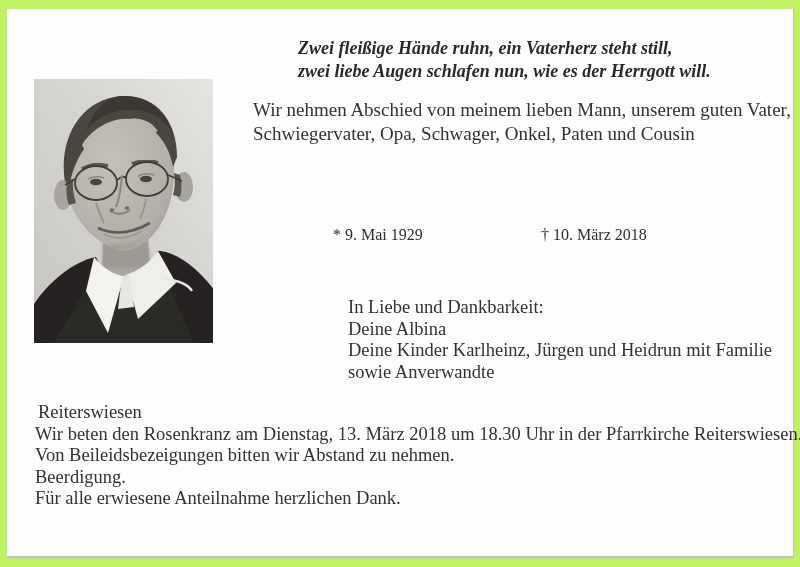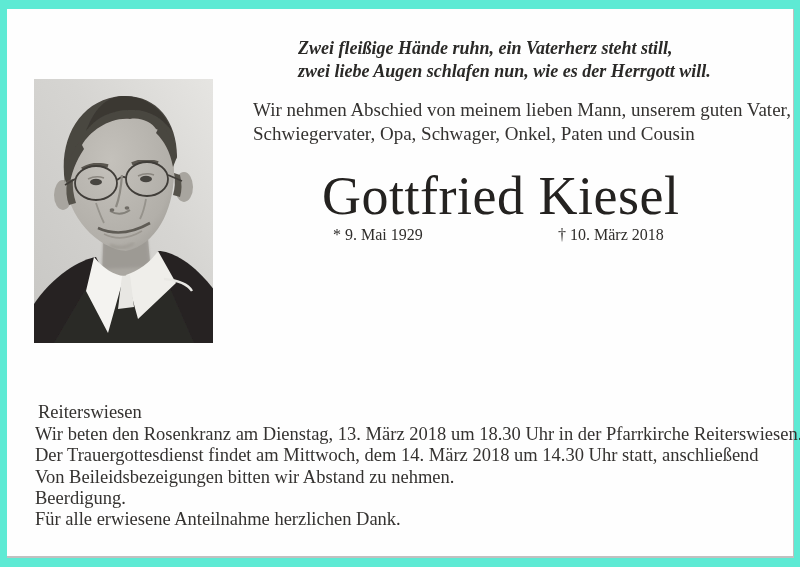--- a/index.html
+++ b/index.html
@@ -1,18 +1,18 @@
 <!DOCTYPE html>
 <html><head>
 <meta charset="utf-8">
 <style>
   html,body{margin:0;padding:0;background:#444;}
   .page{
     position:relative;width:800px;height:567px;margin:0 auto;
-    background:#5eead4;overflow:hidden;
+    background:#bef264;overflow:hidden;
     font-family:"Liberation Serif","DejaVu Serif",serif;
     color:#2e2d2b;
     -webkit-font-smoothing:antialiased;
   }
   .paper{
     position:absolute;left:7px;top:9px;right:6px;bottom:9px;
     background:#fefefe;
     box-shadow:inset -1px -2px 0 rgba(120,118,118,.45);
   }
   .abs{position:absolute;}
@@ -27,21 +27,21 @@
     left:253px;top:98px;width:540px;
     font-size:19px;line-height:24px;white-space:nowrap;color:#343230;
   }
   .name{
     left:322px;top:169px;
     font-size:54px;line-height:54px;letter-spacing:.5px;
     white-space:nowrap;color:#242220;
   }
   .date{top:226px;font-size:16px;white-space:nowrap;color:#2f2d2b;}
   .date.birth{left:333px;}
-  .date.death{left:558px;text-align:center;}
+  .date.death{left:541px;text-align:center;}
   .farewell{
     left:348px;top:297px;width:440px;
     font-size:18.5px;line-height:21.7px;white-space:nowrap;color:#343230;
   }
   .place{
     left:38px;top:378px;font-size:18.5px;white-space:nowrap;color:#343230;margin-top:24px;
   }
   .announcement{
     left:35px;top:424px;width:760px;
     font-size:18.5px;line-height:21.3px;white-space:nowrap;color:#343230;
@@ -138,28 +138,32 @@
 
       <path d="M76,166 q12,6 24,-2" stroke="#9a968f" stroke-width="2" fill="none" filter="url(#soft2)"></path>
     </svg>
   </div>
 
   <div class="abs intro">
     <div>Wir nehmen Abschied von meinem lieben Mann, unserem guten Vater,</div>
     <div>Schwiegervater, Opa, Schwager, Onkel, Paten und Cousin</div>
   </div>
 
-  <div class="abs name">Gottfried Kiesel</div>
 
   <div class="abs date birth">* 9. Mai 1929</div>
   <div class="abs date death">† 10. März 2018</div>
 
+  <div class="abs farewell">
+    <div>In Liebe und Dankbarkeit:</div>
+    <div>Deine Albina</div>
+    <div>Deine Kinder Karlheinz, Jürgen und Heidrun mit Familie</div>
+    <div>sowie Anverwandte</div>
+  </div>
 
   <div class="abs place">Reiterswiesen</div>
 
   <div class="abs announcement">
     <div>Wir beten den Rosenkranz am Dienstag, 13. März 2018 um 18.30 Uhr in der Pfarrkirche Reiterswiesen.</div>
-    <div>Der Trauergottesdienst findet am Mittwoch, dem 14. März 2018 um 14.30 Uhr statt, anschließend</div>
     <div>Von Beileidsbezeigungen bitten wir Abstand zu nehmen.</div>
     <div>Beerdigung.</div>
     <div>Für alle erwiesene Anteilnahme herzlichen Dank.</div>
   </div>
 </div>
 
 </body></html>

